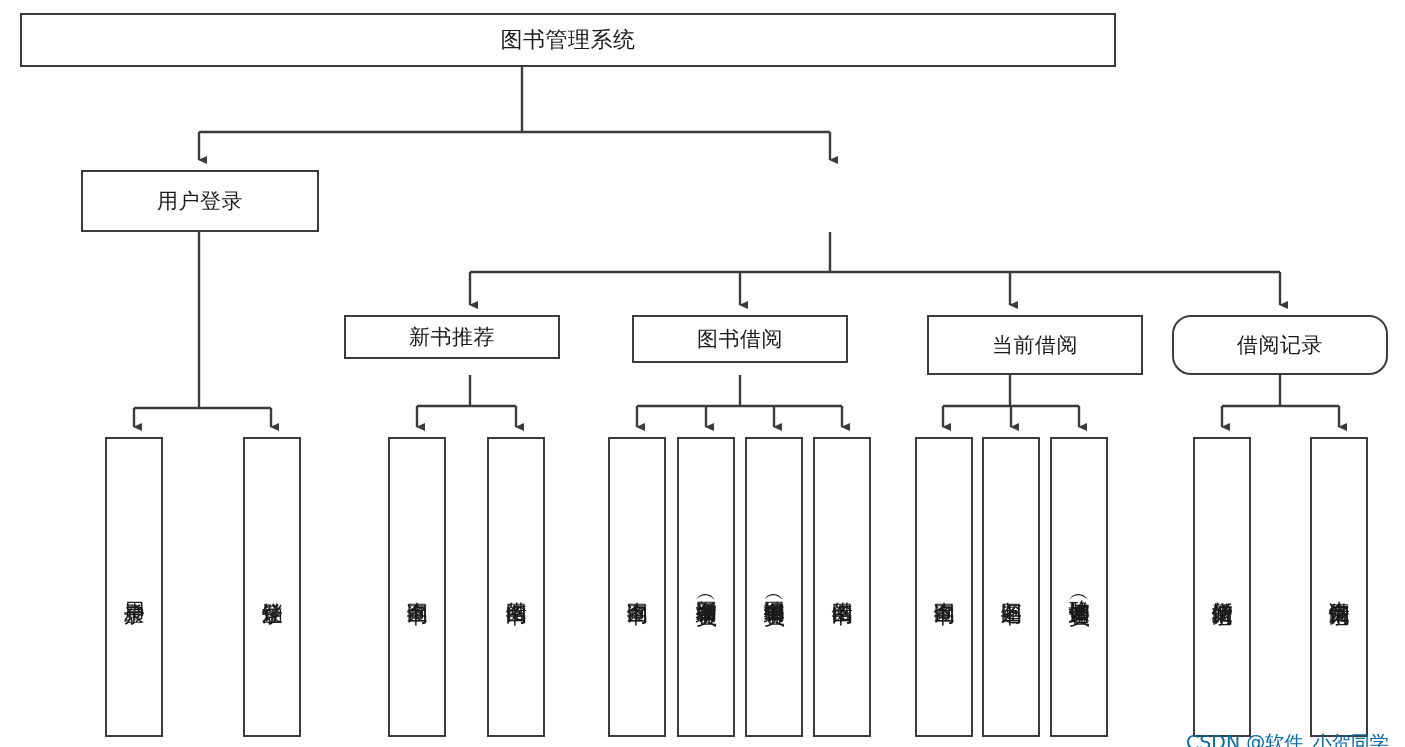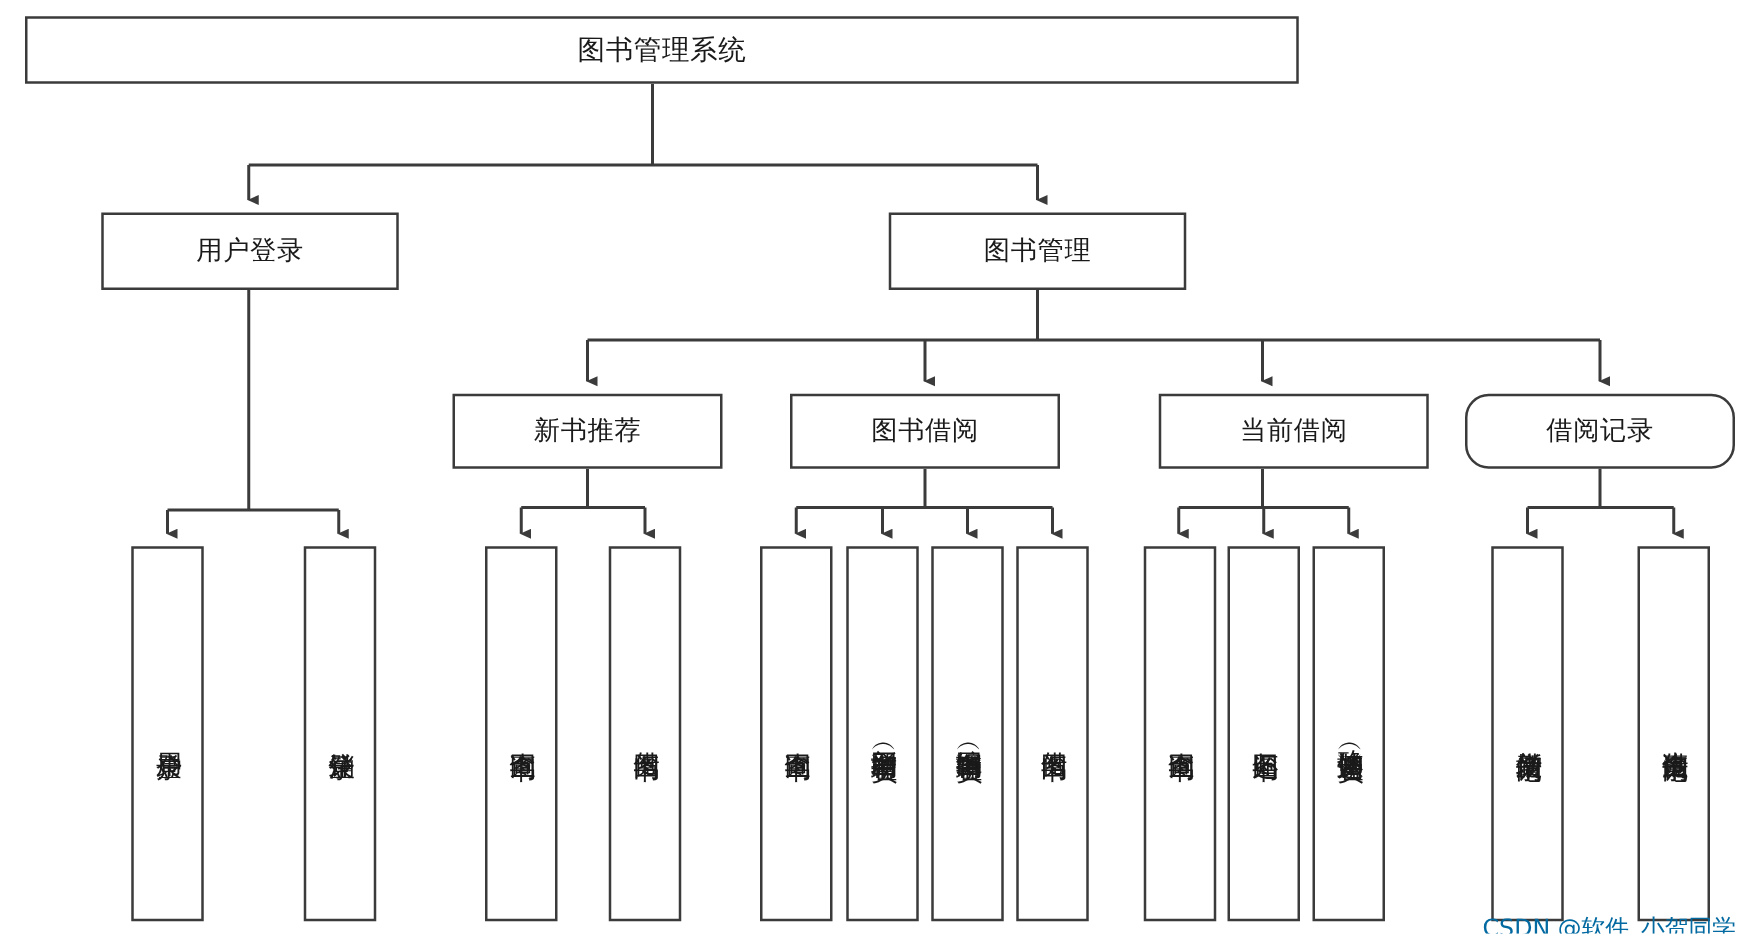--- a/index.html
+++ b/index.html
@@ -119,35 +119,32 @@
       <path d="M1011,406 L1011,427" marker-end="url(#arw)"></path>
       <path d="M1079,406 L1079,427" marker-end="url(#arw)"></path>
 
       <path d="M1280,375 L1280,406"></path>
       <path d="M1222,406 L1339,406"></path>
       <path d="M1222,406 L1222,427" marker-end="url(#arw)"></path>
       <path d="M1339,406 L1339,427" marker-end="url(#arw)"></path>
     </g>
   </svg>
 
-  <div class="node h root" style="left:20px; top:13px; width:1019px; height:54px;">
+  <div class="node h root" style="left:20px; top:13px; width:1096px; height:54px;">
     <span>图书管理系统</span>
   </div>
 
   <div class="node h" style="left:81px; top:170px; width:238px; height:62px;">
     <span>用户登录</span>
   </div>
-  <div class="node h" style="left:711px; top:170px; width:238px; height:62px;">
-    <span>图书管理</span>
-  </div>
 
-  <div class="node h" style="left:362px; top:315px; width:216px; height:60px;">
+  <div class="node h" style="left:344px; top:315px; width:216px; height:44px;">
     <span>新书推荐</span>
   </div>
-  <div class="node h" style="left:632px; top:315px; width:216px; height:60px;">
+  <div class="node h" style="left:632px; top:315px; width:216px; height:48px;">
     <span>图书借阅</span>
   </div>
   <div class="node h" style="left:902px; top:315px; width:216px; height:60px;margin-left:25px;">
     <span>当前借阅</span>
   </div>
   <div class="node h" style="left:1172px; top:315px; width:216px; height:60px;border-radius:19px;">
     <span>借阅记录</span>
   </div>
 
   <div class="node v" style="left:105px; top:437px; width:58px; height:300px;">

